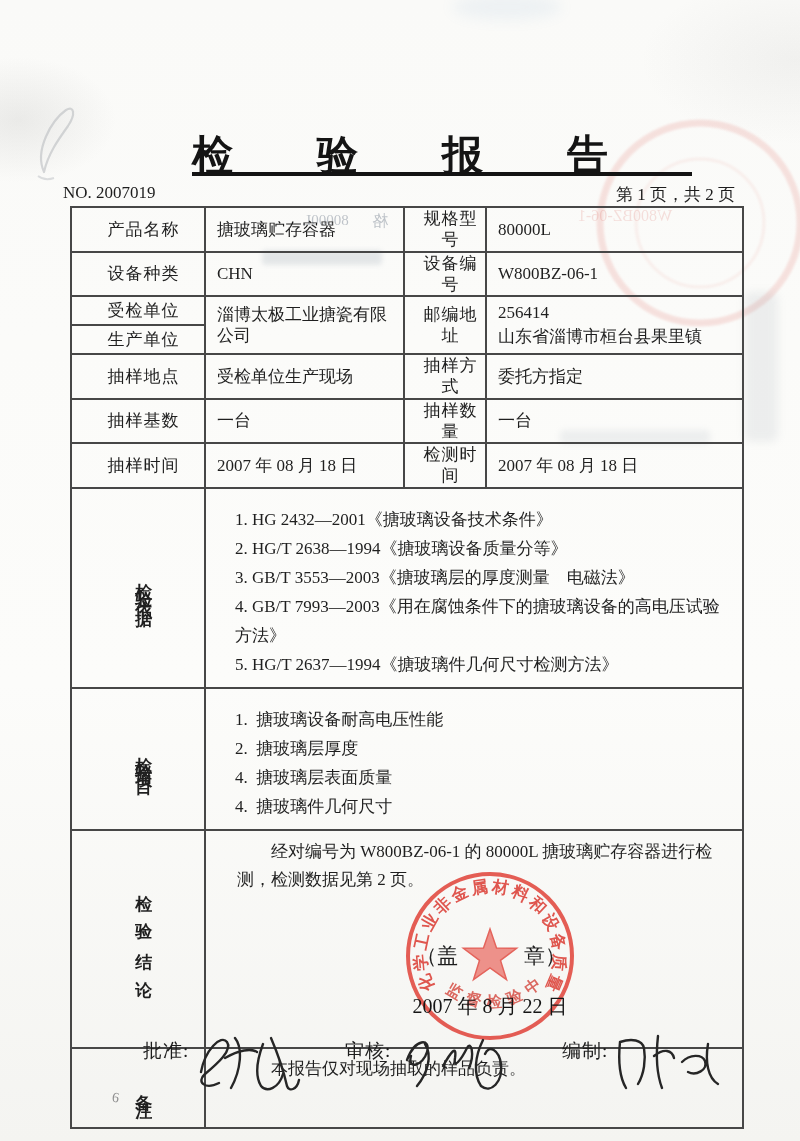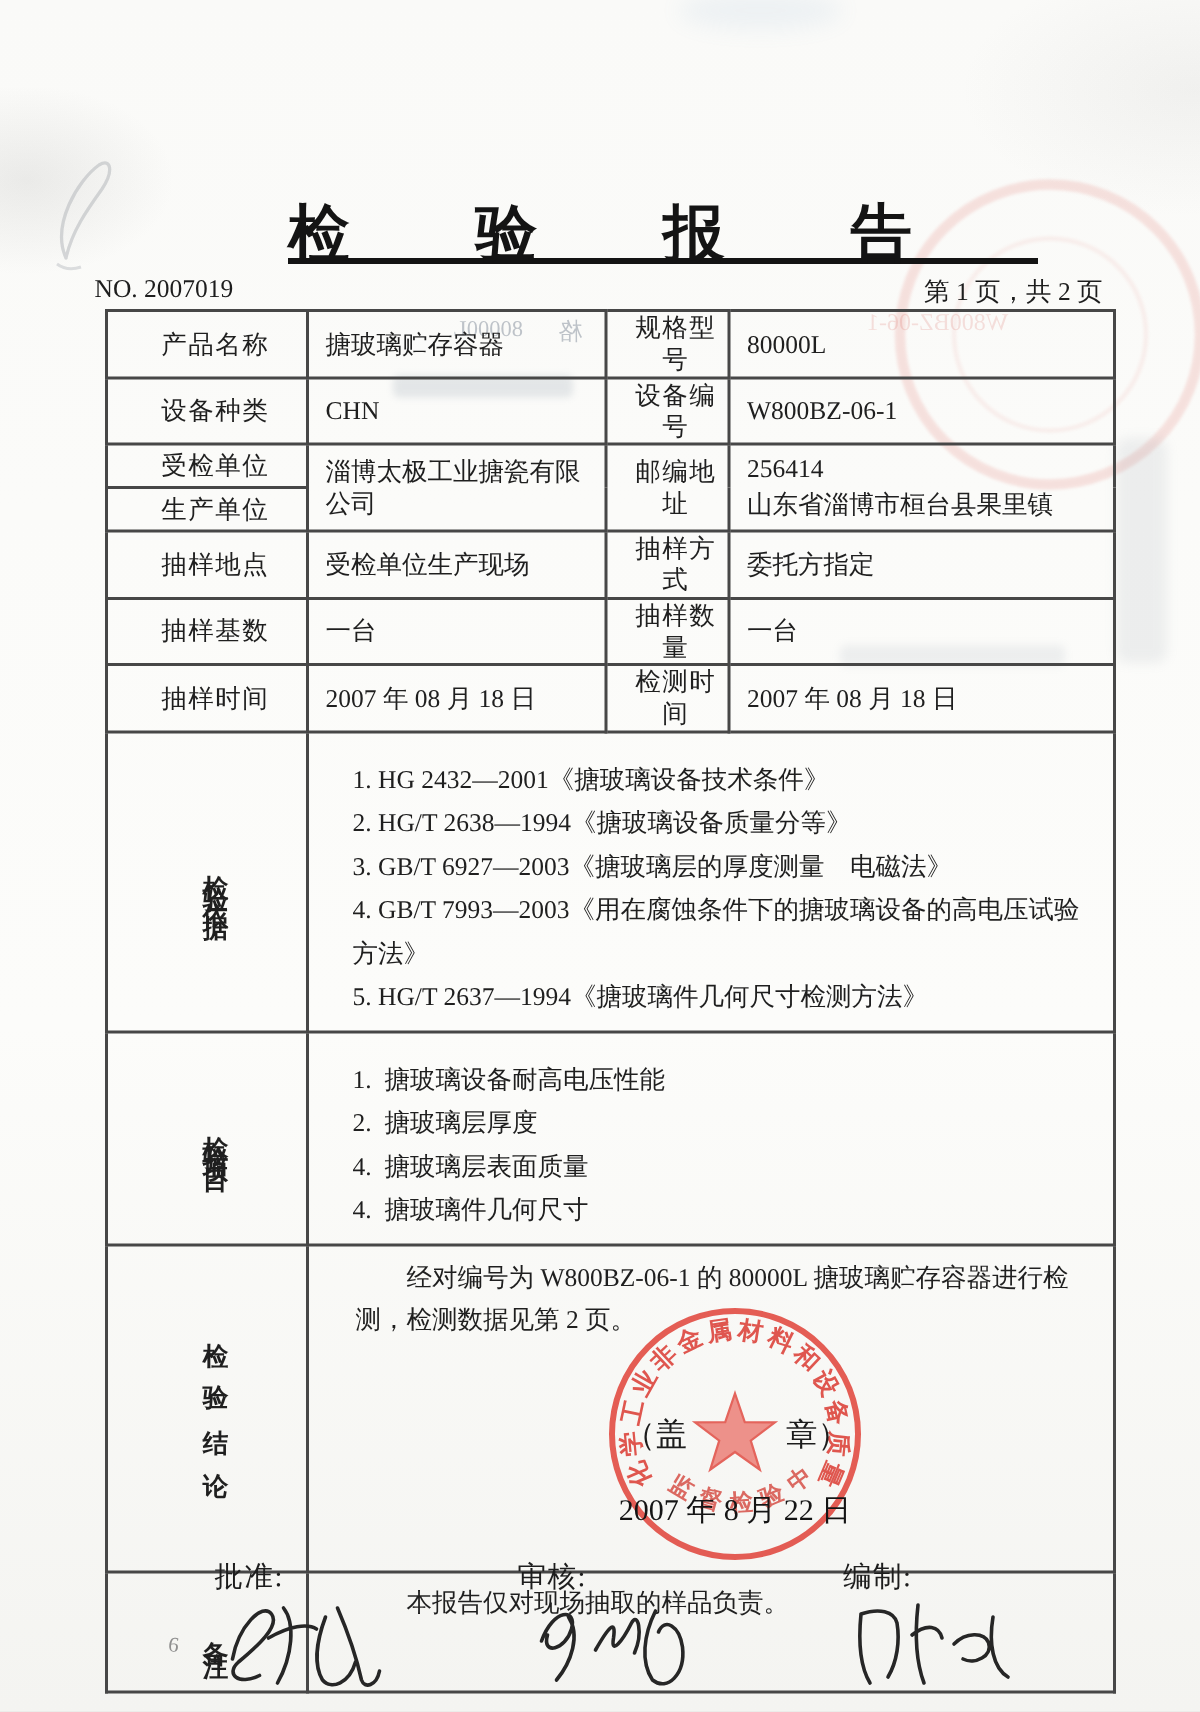--- a/index.html
+++ b/index.html
@@ -55,21 +55,21 @@
   .list div{ line-height:29px; white-space:pre-wrap; }
   .items-cell .list{ }
   .concl-cell{ position:relative; vertical-align:top !important; }
   .concl-text{ padding:7px 26px 0 20px; text-indent:2em; line-height:28px; }
   .remark-cell{ vertical-align:top !important; }
   .remark-text{ padding:7px 20px 0 20px; text-indent:2em; line-height:26px; }
   
   .seal{ position:absolute; left:186px; top:32px; width:200px; height:192px; }
   
   .sig-row{ position:absolute; left:63px; top:1012px; width:700px; height:90px; font-size:19px; color:#1d1d1d; }
-  .sig-group{ position:absolute; top:18px; display:flex; align-items:flex-start;flex-direction:column; }
+  .sig-group{ position:absolute; top:18px; display:flex; align-items:flex-start; }
   .sig-group .sig-label{ padding-top:8px; letter-spacing:1px; }
   .sig-svg{ margin-left:4px; }
   
   .ghost{ position:absolute; pointer-events:none; }
   .ghost-ring{ left:592px; top:115px; width:216px; height:216px; opacity:.14; filter:blur(1.2px); }
   .ghost-mirror{ transform:scaleX(-1); filter:blur(.5px); font-size:15px; font-family:"Liberation Serif",serif; }
   .ghost-red{ color:#d4544b; opacity:.17; }
   .ghost-gray{ color:#8d96a2; opacity:.55; }
   .smudge{ position:absolute; border-radius:50%; pointer-events:none; }
   .pencil{ position:absolute; left:14px; top:80px; opacity:.55; }
@@ -154,21 +154,21 @@
       <td class="val">2007 年 08 月 18 日</td>
       <td class="lbl">检测时间</td>
       <td class="val">2007 年 08 月 18 日</td>
     </tr>
     <tr style="height:181px">
       <td class="vlabel sp-md">检验依据</td>
       <td colspan="3" style="vertical-align:top">
         <div class="list">
           <div>1. HG 2432—2001《搪玻璃设备技术条件》</div>
           <div>2. HG/T 2638—1994《搪玻璃设备质量分等》</div>
-          <div>3. GB/T 6927—2003《搪玻璃层的厚度测量　电磁法》</div>
+          <div>3. GB/T 3553—2003《搪玻璃层的厚度测量　电磁法》</div>
           <div>4. GB/T 7993—2003《用在腐蚀条件下的搪玻璃设备的高电压试验方法》</div>
           <div>5. HG/T 2637—1994《搪玻璃件几何尺寸检测方法》</div>
         </div>
       </td>
     </tr>
     <tr style="height:118px">
       <td class="vlabel sp-sm">检验项目</td>
       <td colspan="3" class="items-cell" style="vertical-align:top">
         <div class="list">
           <div>1.  搪玻璃设备耐高电压性能</div>

